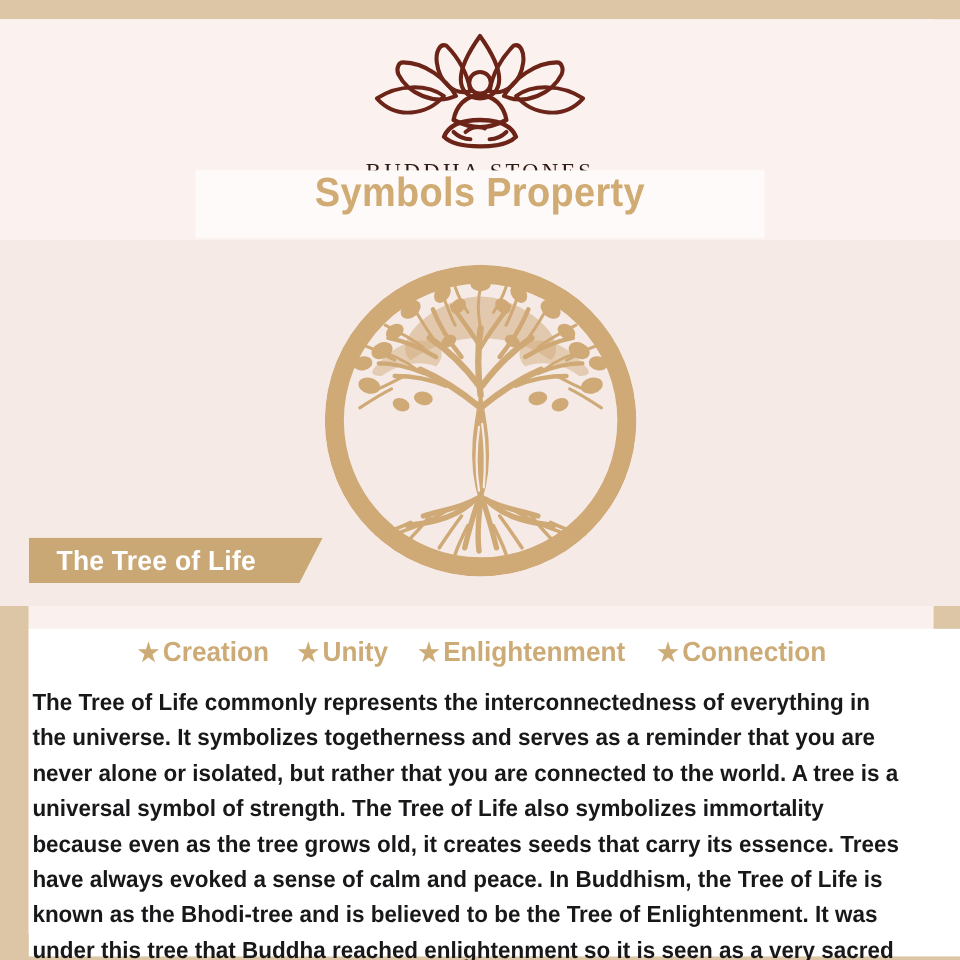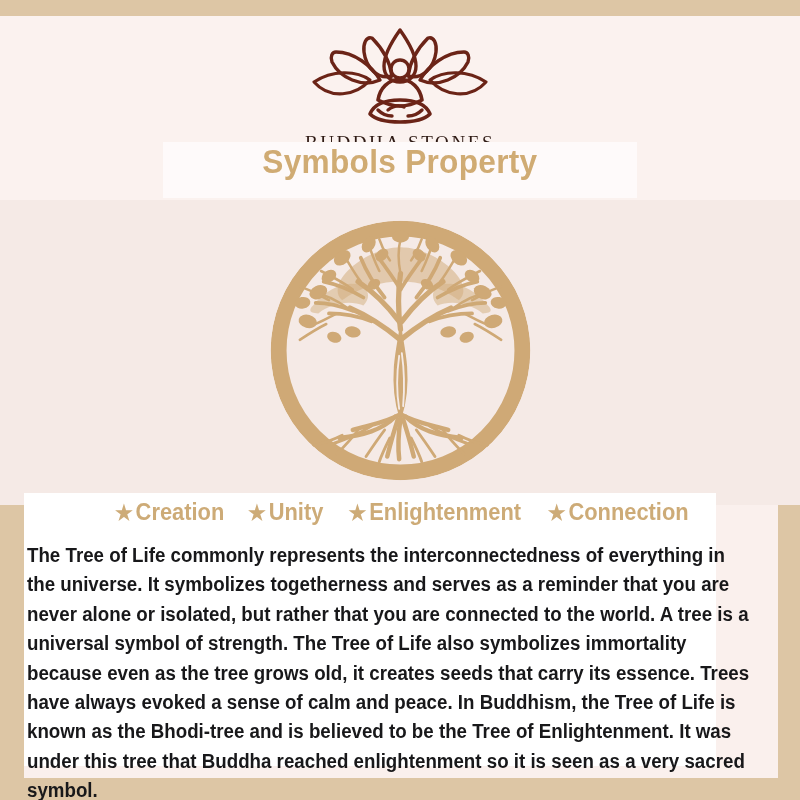--- a/index.html
+++ b/index.html
@@ -125,22 +125,22 @@
     font-family: "Liberation Sans Narrow", "Liberation Sans", sans-serif;
     font-size: 23px;
     font-weight: bold;
     letter-spacing: 0.2px;
     transform: scaleX(0.96);
   }
 
   
   .content-panel {
     position: absolute;
-    left: 24px; top: 493px;
-    width: 692px; height: 273px;
+    left: 24px; top: 524px;
+    width: 776px; height: 273px;
     background: #ffffff;
   }
   .keywords {
     position: absolute;
     left: 0; top: 6px;
     width: 756px;
     text-align: center;
     white-space: nowrap;
   }
   .kw {
@@ -329,20 +329,23 @@
               <path d="M60 40 C72 28 88 22 100 22 C112 22 128 28 140 40 C148 48 150 58 144 62 C130 52 114 48 100 48 C86 48 70 52 56 62 C50 58 52 48 60 40 Z" opacity="0.55"></path>
               <path d="M34 66 C44 54 56 48 68 50 C76 52 78 60 72 66 C62 62 48 64 38 72 C32 72 30 70 34 66 Z" opacity="0.5"></path>
               <path d="M166 66 C156 54 144 48 132 50 C124 52 122 60 128 66 C138 62 152 64 162 72 C168 72 170 70 166 66 Z" opacity="0.5"></path>
             </g>
           </g>
         </g>
       </svg>
     </div>
   </div>
 
+  <div class="label-banner">
+    <span class="label-banner-text">The Tree of Life</span>
+  </div>
 
   <div class="content-panel">
     <div class="keywords">
       <span class="kw">
         <span class="star">★</span><span>Creation</span>
       </span>
       <span class="kw">
         <span class="star">★</span><span>Unity</span>
       </span>
       <span class="kw">

